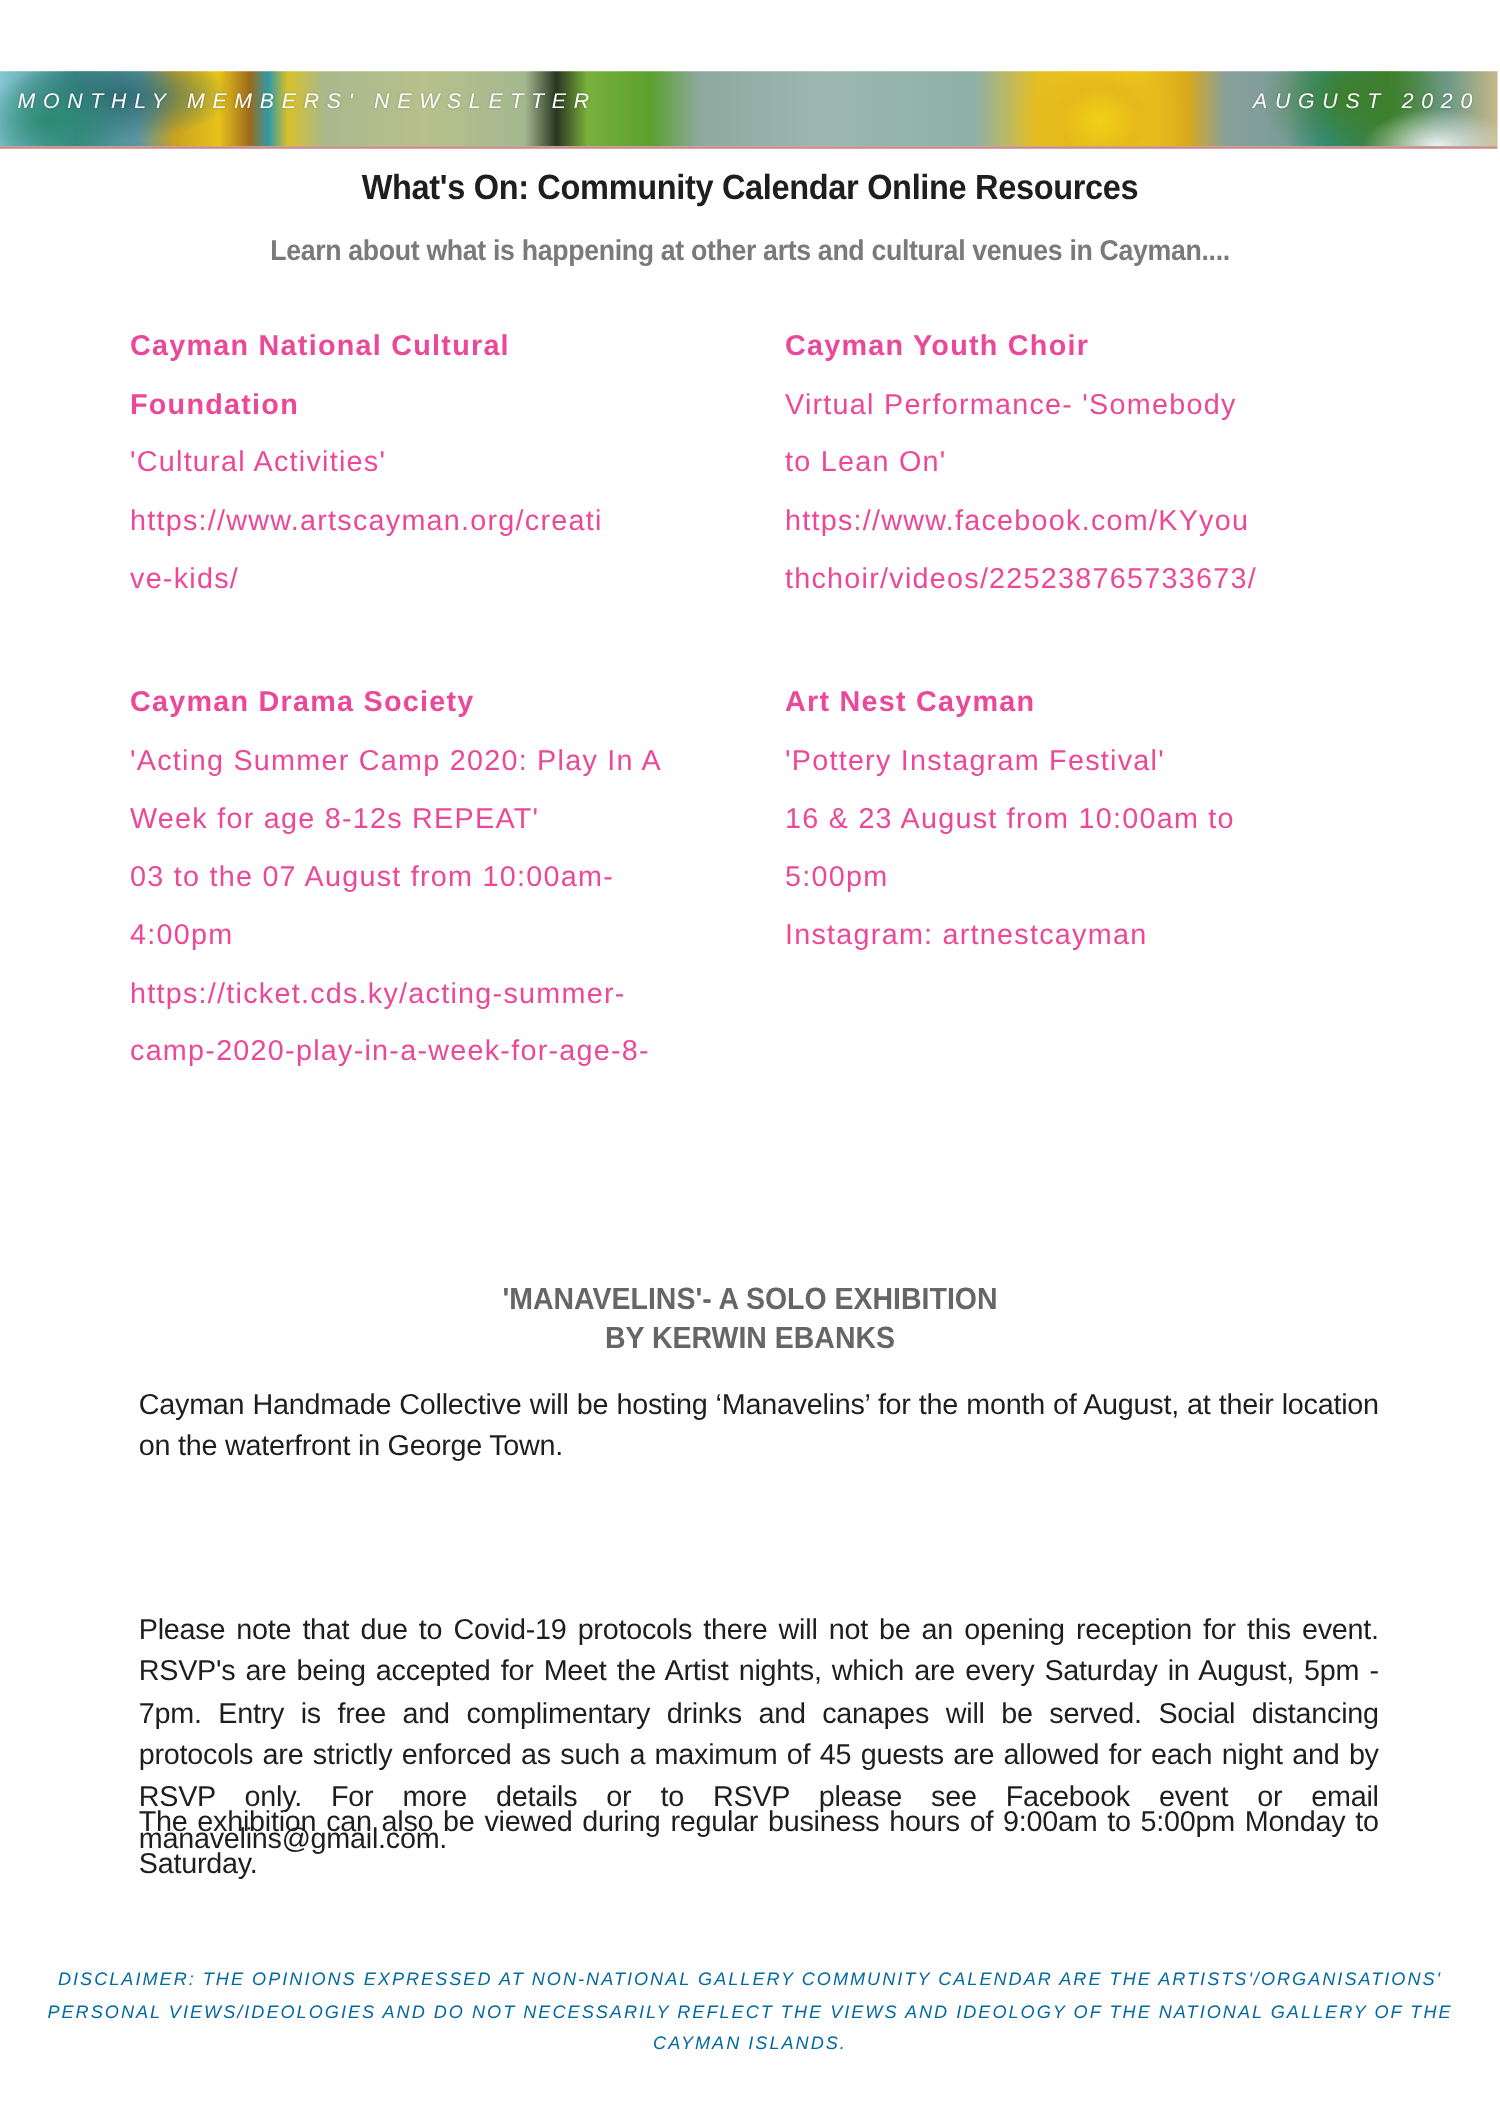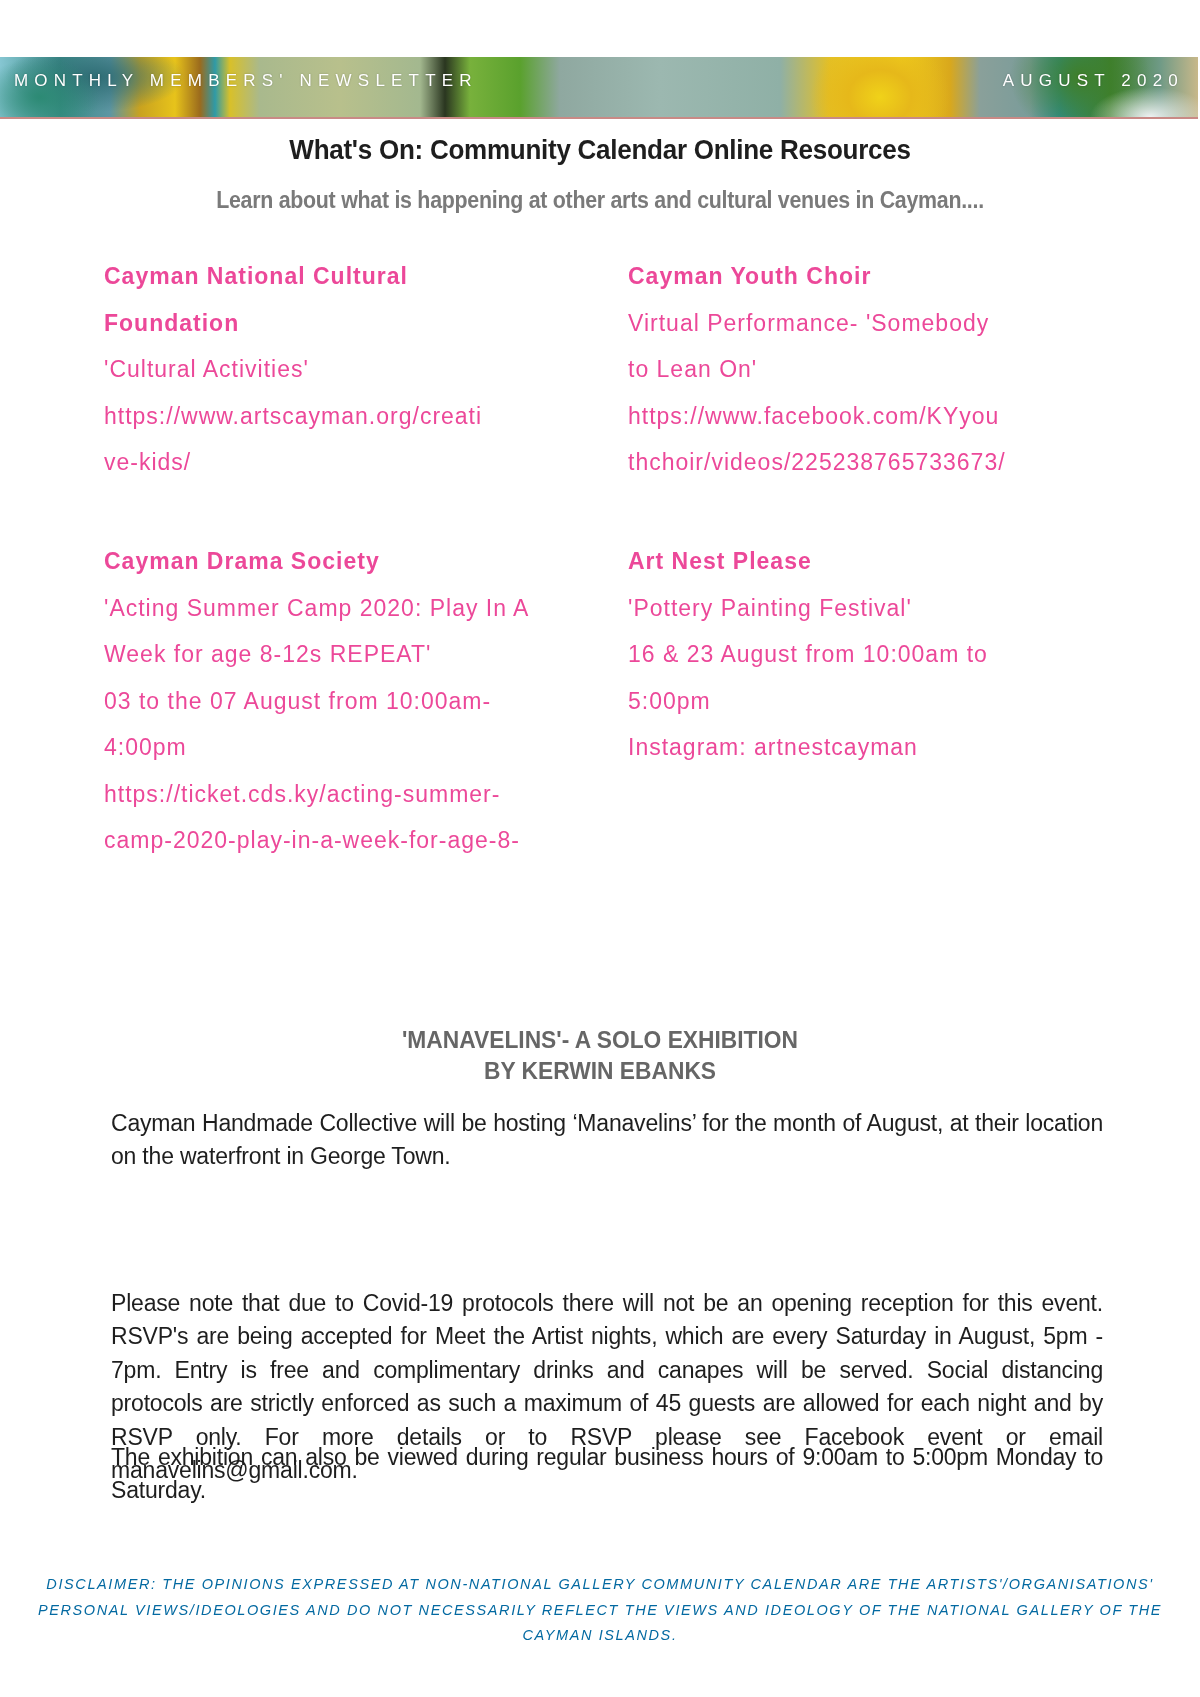--- a/index.html
+++ b/index.html
@@ -15,20 +15,21 @@
         radial-gradient(ellipse 70px 60px at 1080px 20px, #3f7f2a 0%, rgba(63,127,42,0) 100%),
         linear-gradient(90deg,
           #86c6d2 0px, #3a8b86 60px, #5d96a3 110px,
           #c9a21f 140px, #e7c31b 175px, #9b6b1d 200px, #2f9aa7 215px, #d8c02a 230px,
           #a9b98d 260px, #b8c08c 340px, #a3b88f 420px,
           #2a3620 445px, #78b13c 470px, #5aa12d 520px,
           #8fa8a0 560px, #9cb8b0 660px, #8fb0a6 780px,
           #e4c025 830px, #f2d21e 900px, #d9a81c 950px,
           #8aa09a 980px, #7a9c9a 1030px, #2e8e92 1060px, #3d7f2c 1110px, #6f9a86 1160px, #c8b88a 1198px);
       border-bottom: 2px solid #c98a86;
+      font-style: italic;
     }
     .banner-text {
       position: absolute; top: 14px; color: #ffffff; font-family: "Liberation Sans", sans-serif;
       font-size: 17px; letter-spacing: 6.2px; font-weight: normal; text-shadow: 0 0 2px rgba(0,0,0,0.25);
     }
     .banner-left { left: 14px; }
     .banner-right { right: 14px; }
 
     .title {
       position: absolute; left: 0; width: 1200px; top: 134px; text-align: center;
@@ -99,22 +100,22 @@
   <div class="heading">Cayman Drama Society</div>
   <div>'Acting Summer Camp 2020: Play In A</div>
   <div>Week for age 8-12s REPEAT'</div>
   <div>03 to the 07 August from 10:00am-</div>
   <div>4:00pm</div>
   <div>https://ticket.cds.ky/acting-summer-</div>
   <div>camp-2020-play-in-a-week-for-age-8-</div>
 </div>
 
 <div class="col col-d">
-  <div class="heading">Art Nest Please</div>
-  <div>'Pottery Painting Festival'</div>
+  <div class="heading">Art Nest Cayman</div>
+  <div>'Pottery Instagram Festival'</div>
   <div>16 &amp; 23 August from 10:00am to</div>
   <div>5:00pm</div>
   <div>Instagram: artnestcayman</div>
 </div>
 
 <div class="exh-title">
   <div>'MANAVELINS'- A SOLO EXHIBITION</div>
   <div>BY KERWIN EBANKS</div>
 </div>
 

